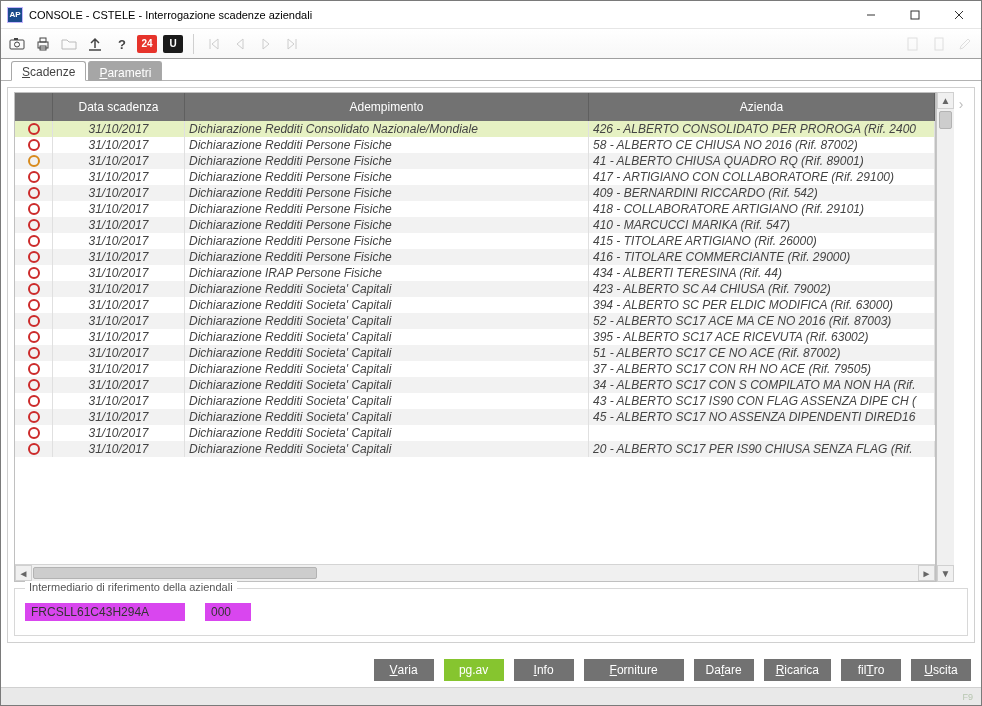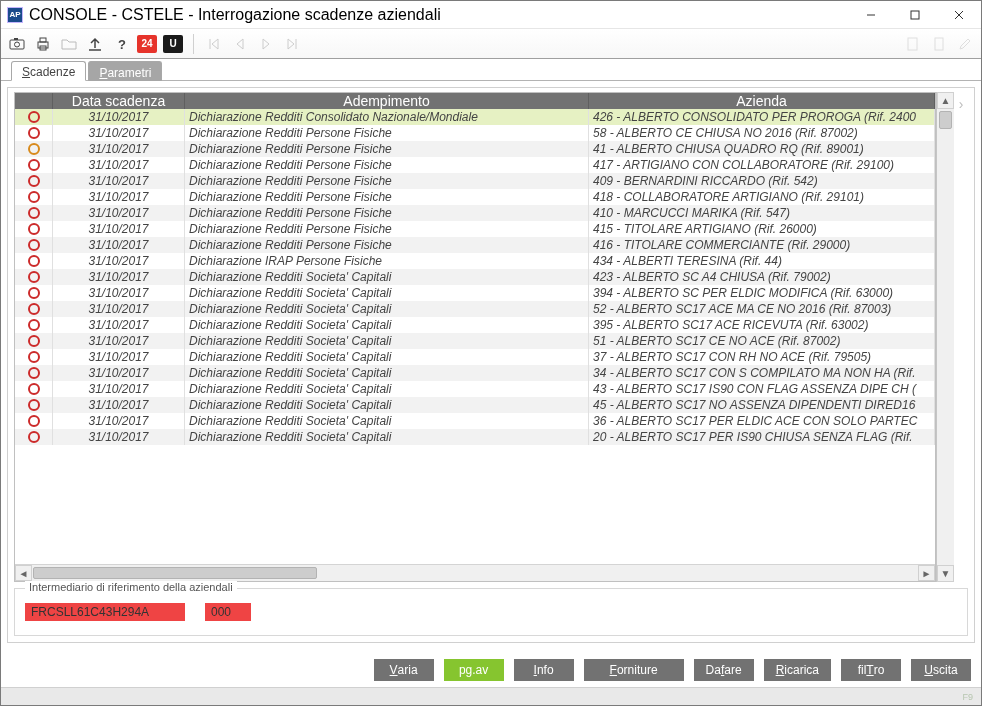--- a/index.html
+++ b/index.html
@@ -1,40 +1,40 @@
 <!DOCTYPE html>
 <html><head>
 <meta charset="utf-8">
 <style>
   * { box-sizing: border-box; }
   html, body { margin:0; padding:0; font-family: "Segoe UI", Tahoma, Arial, sans-serif; font-size:12px; background:#fff; color:#333; }
   .window { width:982px; height:706px; border:1px solid #7a7a7a; display:flex; flex-direction:column; background:#fff; }
   .titlebar { height:28px; display:flex; align-items:center; background:#fff; border-bottom:1px solid #e6e6e6; padding:0 0 0 6px; }
   .titlebar .app-icon { width:16px; height:16px; background:#1a4b8c; border:1px solid #c4b5fd; display:inline-flex; align-items:center; justify-content:center; color:#fff; font-size:8px; font-weight:bold; margin-right:6px; }
-  .titlebar .title { flex:1; font-size:16px; color:#000; white-space:nowrap; overflow:hidden; }
+  .titlebar .title { flex:1; font-size:11px; color:#000; white-space:nowrap; overflow:hidden; }
   .titlebar .win-controls { display:flex; }
   .titlebar .win-btn { width:44px; height:28px; display:flex; align-items:center; justify-content:center; color:#333; }
   .titlebar svg { width:10px; height:10px; stroke:#333; stroke-width:1; fill:none; }
   .toolbar { height:30px; display:flex; align-items:center; padding:0 6px; gap:6px; border-bottom:1px solid #9f9f9f; background:linear-gradient(#fff,#f7f7f7); }
   .toolbar .sep { width:1px; height:20px; background:#d0d0d0; margin:0 4px; }
   .toolbar .tbtn { width:20px; height:20px; display:flex; align-items:center; justify-content:center; color:#555; }
   .toolbar .tbtn svg { width:16px; height:16px; }
   .toolbar .tbtn.disabled svg { opacity:.35; }
   .toolbar .t-red { width:20px; height:18px; background:#e6332b; color:#fff; font-weight:bold; font-size:10px; display:flex; align-items:center; justify-content:center; border-radius:2px; }
   .toolbar .t-black { width:20px; height:18px; background:#1a1a1a; color:#fff; font-weight:bold; font-size:10px; display:flex; align-items:center; justify-content:center; border-radius:2px; }
   .toolbar .spacer { flex:1; }
   .tabstrip { height:22px; display:flex; align-items:flex-end; padding-left:10px; background:#fff; border-bottom:1px solid #b3b3b3; }
   .tab { height:20px; padding:2px 10px 0; border:1px solid #a8a8a8; border-bottom:none; border-top-left-radius:3px; border-top-right-radius:3px; margin-right:2px; font-size:12px; display:flex; align-items:center; position:relative; top:1px; }
   .tab.active { background:#fff; color:#444; z-index:2; border-bottom:1px solid #fff; }
   .tab.inactive { background:#a6a6a6; color:#fff; }
   .tab u { text-decoration:underline; }
   .content { flex:1; border:1px solid #d0d0d0; margin:6px; padding:4px 6px 6px; display:flex; flex-direction:column; overflow:hidden; }
   .grid-wrap { flex:1; display:flex; position:relative; border:0; overflow:hidden; }
   .grid { flex:1; border:1px solid #c0c0c0; display:flex; flex-direction:column; overflow:hidden; position:relative; }
-  .ghead { display:flex; background:#727272; color:#fff; font-size:14px; height:16px; }
+  .ghead { display:flex; background:#727272; color:#fff; font-size:12px; height:28px; }
   .ghead .gh { border-right:1px solid #5f5f5f; display:flex; align-items:center; justify-content:center; }
   .gbody { flex:1; overflow-y:hidden; overflow-x:hidden; }
   .grow { display:flex; height:16px; align-items:center;font-style:italic; }
   .grow:nth-child(odd) { background:#f2f2f2; }
   .grow:nth-child(even) { background:#fff; }
   .grow.selected { background:#e6f1c3 !important; }
   .gc { border-right:1px solid #e0e0e0; padding:0 4px; white-space:nowrap; overflow:hidden; text-overflow:clip; color:#444; height:100%; display:flex; align-items:center; }
   .col-status { width:38px; flex:0 0 38px; justify-content:center; }
   .col-date   { width:132px; flex:0 0 132px; justify-content:center; }
   .col-adem   { width:404px; flex:0 0 404px; }
@@ -46,21 +46,21 @@
   .hscroll .track { flex:1; position:relative; background:#f0f0f0; }
   .hscroll .thumb { position:absolute; top:2px; bottom:2px; left:1px; width:32%; background:#cdcdcd; border:1px solid #b3b3b3; border-radius:2px; }
   .vside { width:18px; flex:0 0 18px; display:flex; flex-direction:column; background:#f0f0f0; border-left:1px solid #c5c5c5; }
   .vside .arrow { height:17px; display:flex; align-items:center; justify-content:center; font-size:10px; color:#666; border:1px solid #d0d0d0; }
   .vside .track { flex:1; position:relative; }
   .vside .thumb { position:absolute; left:2px; right:2px; top:2px; height:18px; background:#cdcdcd; border:1px solid #b3b3b3; border-radius:2px; }
   .side-caret { width:14px; padding-top:4px; color:#bdbdbd; font-size:14px; text-align:center; }
   .intermed { margin-top:6px; border:1px solid #d8d8d8; padding:10px 10px 14px; position:relative; }
   .intermed .legend { position:absolute; top:-8px; left:10px; background:#fff; padding:0 4px; font-size:11px; color:#555; }
   .intermed .fields { display:flex; gap:20px; align-items:center; padding-top:4px; }
-  .intermed .ro { background:#ef4444; padding:2px 6px; min-width:160px; display:inline-block; color:#333; }
+  .intermed .ro { background:#d946ef; padding:2px 6px; min-width:160px; display:inline-block; color:#333; }
   .footer { padding:10px 10px 6px; display:flex; justify-content:flex-end; gap:10px; flex-wrap:wrap; }
   .btn { height:22px; min-width:60px; padding:0 12px; background:#727272; color:#fff; border:none; display:inline-flex; align-items:center; justify-content:center; font-size:12px; }
   .btn.green { background:#86c52f; }
   .btn u { text-decoration:underline; }
   .statusbar { height:18px; background:#e9e9e9; border-top:1px solid #d0d0d0; display:flex; justify-content:flex-end; align-items:center; padding-right:8px; color:#b7c6b0; font-size:9px;}
 </style>
 </head>
 <body>
 
 <div class="window">
@@ -331,21 +331,20 @@
               <div class="gc col-date">31/10/2017</div>
               <div class="gc col-adem">Dichiarazione Redditi Societa' Capitali</div>
               <div class="gc col-az">45 - ALBERTO SC17 NO ASSENZA DIPENDENTI DIRED16</div>
             </div>
             <div class="grow">
               <div class="gc col-status">
                 <span class="status-circle "></span>
               </div>
               <div class="gc col-date">31/10/2017</div>
               <div class="gc col-adem">Dichiarazione Redditi Societa' Capitali</div>
-              <div class="gc col-az">36 - ALBERTO SC17 PER ELDIC ACE CON SOLO PARTEC</div>
             </div>
             <div class="grow">
               <div class="gc col-status">
                 <span class="status-circle "></span>
               </div>
               <div class="gc col-date">31/10/2017</div>
               <div class="gc col-adem">Dichiarazione Redditi Societa' Capitali</div>
               <div class="gc col-az">20 - ALBERTO SC17 PER IS90 CHIUSA SENZA FLAG (Rif.</div>
             </div>
           </div>

